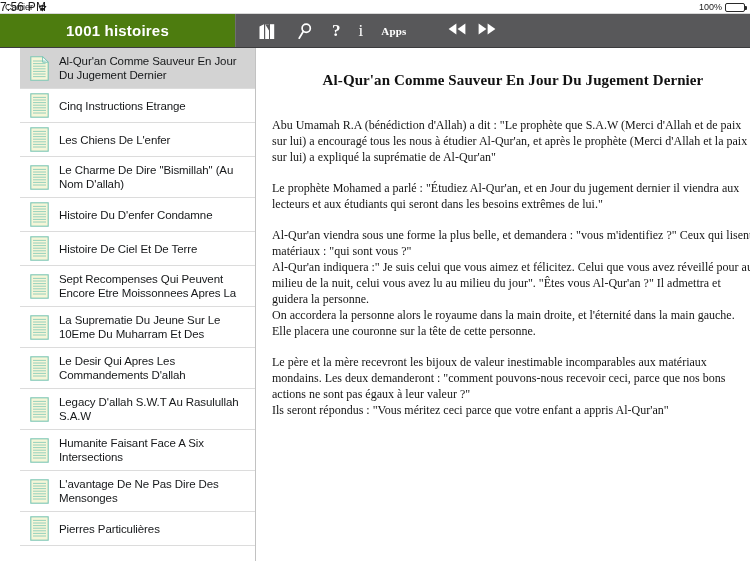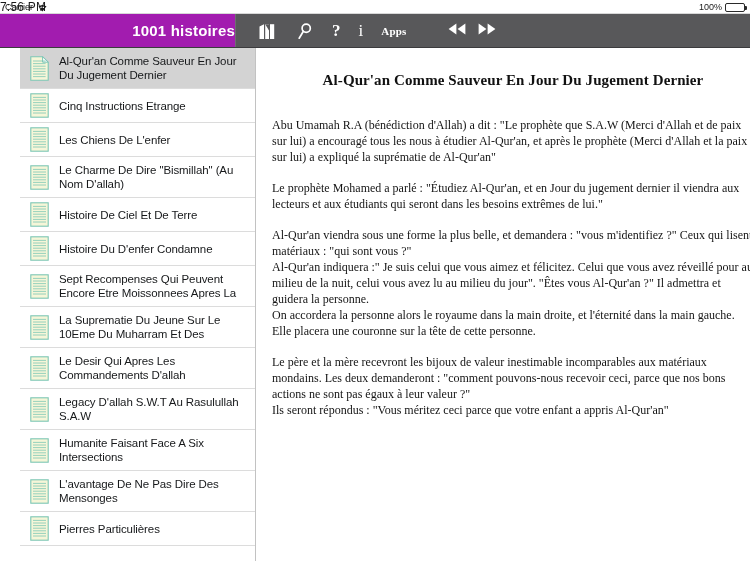--- a/index.html
+++ b/index.html
@@ -43,23 +43,23 @@
   .batt-fill { height: 100%; background: #1a1a1a; border-radius: 1px; }
 
   
   .navbar {
     height: 34px; width: 100%;
     background: #58585a;
     display: flex; align-items: stretch;
     border-bottom: 1px solid #3b3b3d;
   }
   .nav-left {
-    width: 236px; display: flex; align-items: center; justify-content: flex-end;
+    width: 236px; display: flex; align-items: center; justify-content: center;
     border-right: 1px solid #6e6e70;
-    background: #a21caf;
+    background: #4d7c0f;
   }
   .nav-title {
     color: #ffffff; font-size: 15px; font-weight: 700; letter-spacing: .2px;
   }
   .nav-right {
     flex: 1; display: flex; align-items: center;
     padding-left: 12px; gap: 0px;
   }
   .tb-btn {
     display: flex; align-items: center; justify-content: center;
@@ -297,36 +297,36 @@
               <rect x="0.8" y="0.8" width="17.4" height="23.4" fill="#f6f6d8" stroke="#7cc6b5" stroke-width="1.1"></rect>
               <line x1="3" y1="4.4" x2="16" y2="4.4" stroke="#7cc6b5" stroke-width="0.8"></line>
               <line x1="3" y1="7" x2="16" y2="7" stroke="#7cc6b5" stroke-width="0.8"></line>
               <line x1="3" y1="9.6" x2="16" y2="9.6" stroke="#7cc6b5" stroke-width="0.8"></line>
               <line x1="3" y1="12.2" x2="16" y2="12.2" stroke="#7cc6b5" stroke-width="0.8"></line>
               <line x1="3" y1="14.8" x2="16" y2="14.8" stroke="#7cc6b5" stroke-width="0.8"></line>
               <line x1="3" y1="17.4" x2="16" y2="17.4" stroke="#7cc6b5" stroke-width="0.8"></line>
               <line x1="3" y1="20" x2="16" y2="20" stroke="#7cc6b5" stroke-width="0.8"></line>
             </svg>
           </span>
+          <span class="row-label">Histoire Du D'enfer Condamne</span>
+        </div>
+        <div class="row">
+          <span class="doc-icon">
+            <svg width="19" height="25" viewBox="0 0 19 25">
+              <rect x="0.8" y="0.8" width="17.4" height="23.4" fill="#f6f6d8" stroke="#7cc6b5" stroke-width="1.1"></rect>
+              <line x1="3" y1="4.4" x2="16" y2="4.4" stroke="#7cc6b5" stroke-width="0.8"></line>
+              <line x1="3" y1="7" x2="16" y2="7" stroke="#7cc6b5" stroke-width="0.8"></line>
+              <line x1="3" y1="9.6" x2="16" y2="9.6" stroke="#7cc6b5" stroke-width="0.8"></line>
+              <line x1="3" y1="12.2" x2="16" y2="12.2" stroke="#7cc6b5" stroke-width="0.8"></line>
+              <line x1="3" y1="14.8" x2="16" y2="14.8" stroke="#7cc6b5" stroke-width="0.8"></line>
+              <line x1="3" y1="17.4" x2="16" y2="17.4" stroke="#7cc6b5" stroke-width="0.8"></line>
+              <line x1="3" y1="20" x2="16" y2="20" stroke="#7cc6b5" stroke-width="0.8"></line>
+            </svg>
+          </span>
           <span class="row-label">Histoire De Ciel Et De Terre</span>
-        </div>
-        <div class="row">
-          <span class="doc-icon">
-            <svg width="19" height="25" viewBox="0 0 19 25">
-              <rect x="0.8" y="0.8" width="17.4" height="23.4" fill="#f6f6d8" stroke="#7cc6b5" stroke-width="1.1"></rect>
-              <line x1="3" y1="4.4" x2="16" y2="4.4" stroke="#7cc6b5" stroke-width="0.8"></line>
-              <line x1="3" y1="7" x2="16" y2="7" stroke="#7cc6b5" stroke-width="0.8"></line>
-              <line x1="3" y1="9.6" x2="16" y2="9.6" stroke="#7cc6b5" stroke-width="0.8"></line>
-              <line x1="3" y1="12.2" x2="16" y2="12.2" stroke="#7cc6b5" stroke-width="0.8"></line>
-              <line x1="3" y1="14.8" x2="16" y2="14.8" stroke="#7cc6b5" stroke-width="0.8"></line>
-              <line x1="3" y1="17.4" x2="16" y2="17.4" stroke="#7cc6b5" stroke-width="0.8"></line>
-              <line x1="3" y1="20" x2="16" y2="20" stroke="#7cc6b5" stroke-width="0.8"></line>
-            </svg>
-          </span>
-          <span class="row-label">Histoire Du D'enfer Condamne</span>
         </div>
         <div class="row">
           <span class="doc-icon">
             <svg width="19" height="25" viewBox="0 0 19 25">
               <rect x="0.8" y="0.8" width="17.4" height="23.4" fill="#f6f6d8" stroke="#7cc6b5" stroke-width="1.1"></rect>
               <line x1="3" y1="4.4" x2="16" y2="4.4" stroke="#7cc6b5" stroke-width="0.8"></line>
               <line x1="3" y1="7" x2="16" y2="7" stroke="#7cc6b5" stroke-width="0.8"></line>
               <line x1="3" y1="9.6" x2="16" y2="9.6" stroke="#7cc6b5" stroke-width="0.8"></line>
               <line x1="3" y1="12.2" x2="16" y2="12.2" stroke="#7cc6b5" stroke-width="0.8"></line>
               <line x1="3" y1="14.8" x2="16" y2="14.8" stroke="#7cc6b5" stroke-width="0.8"></line>

